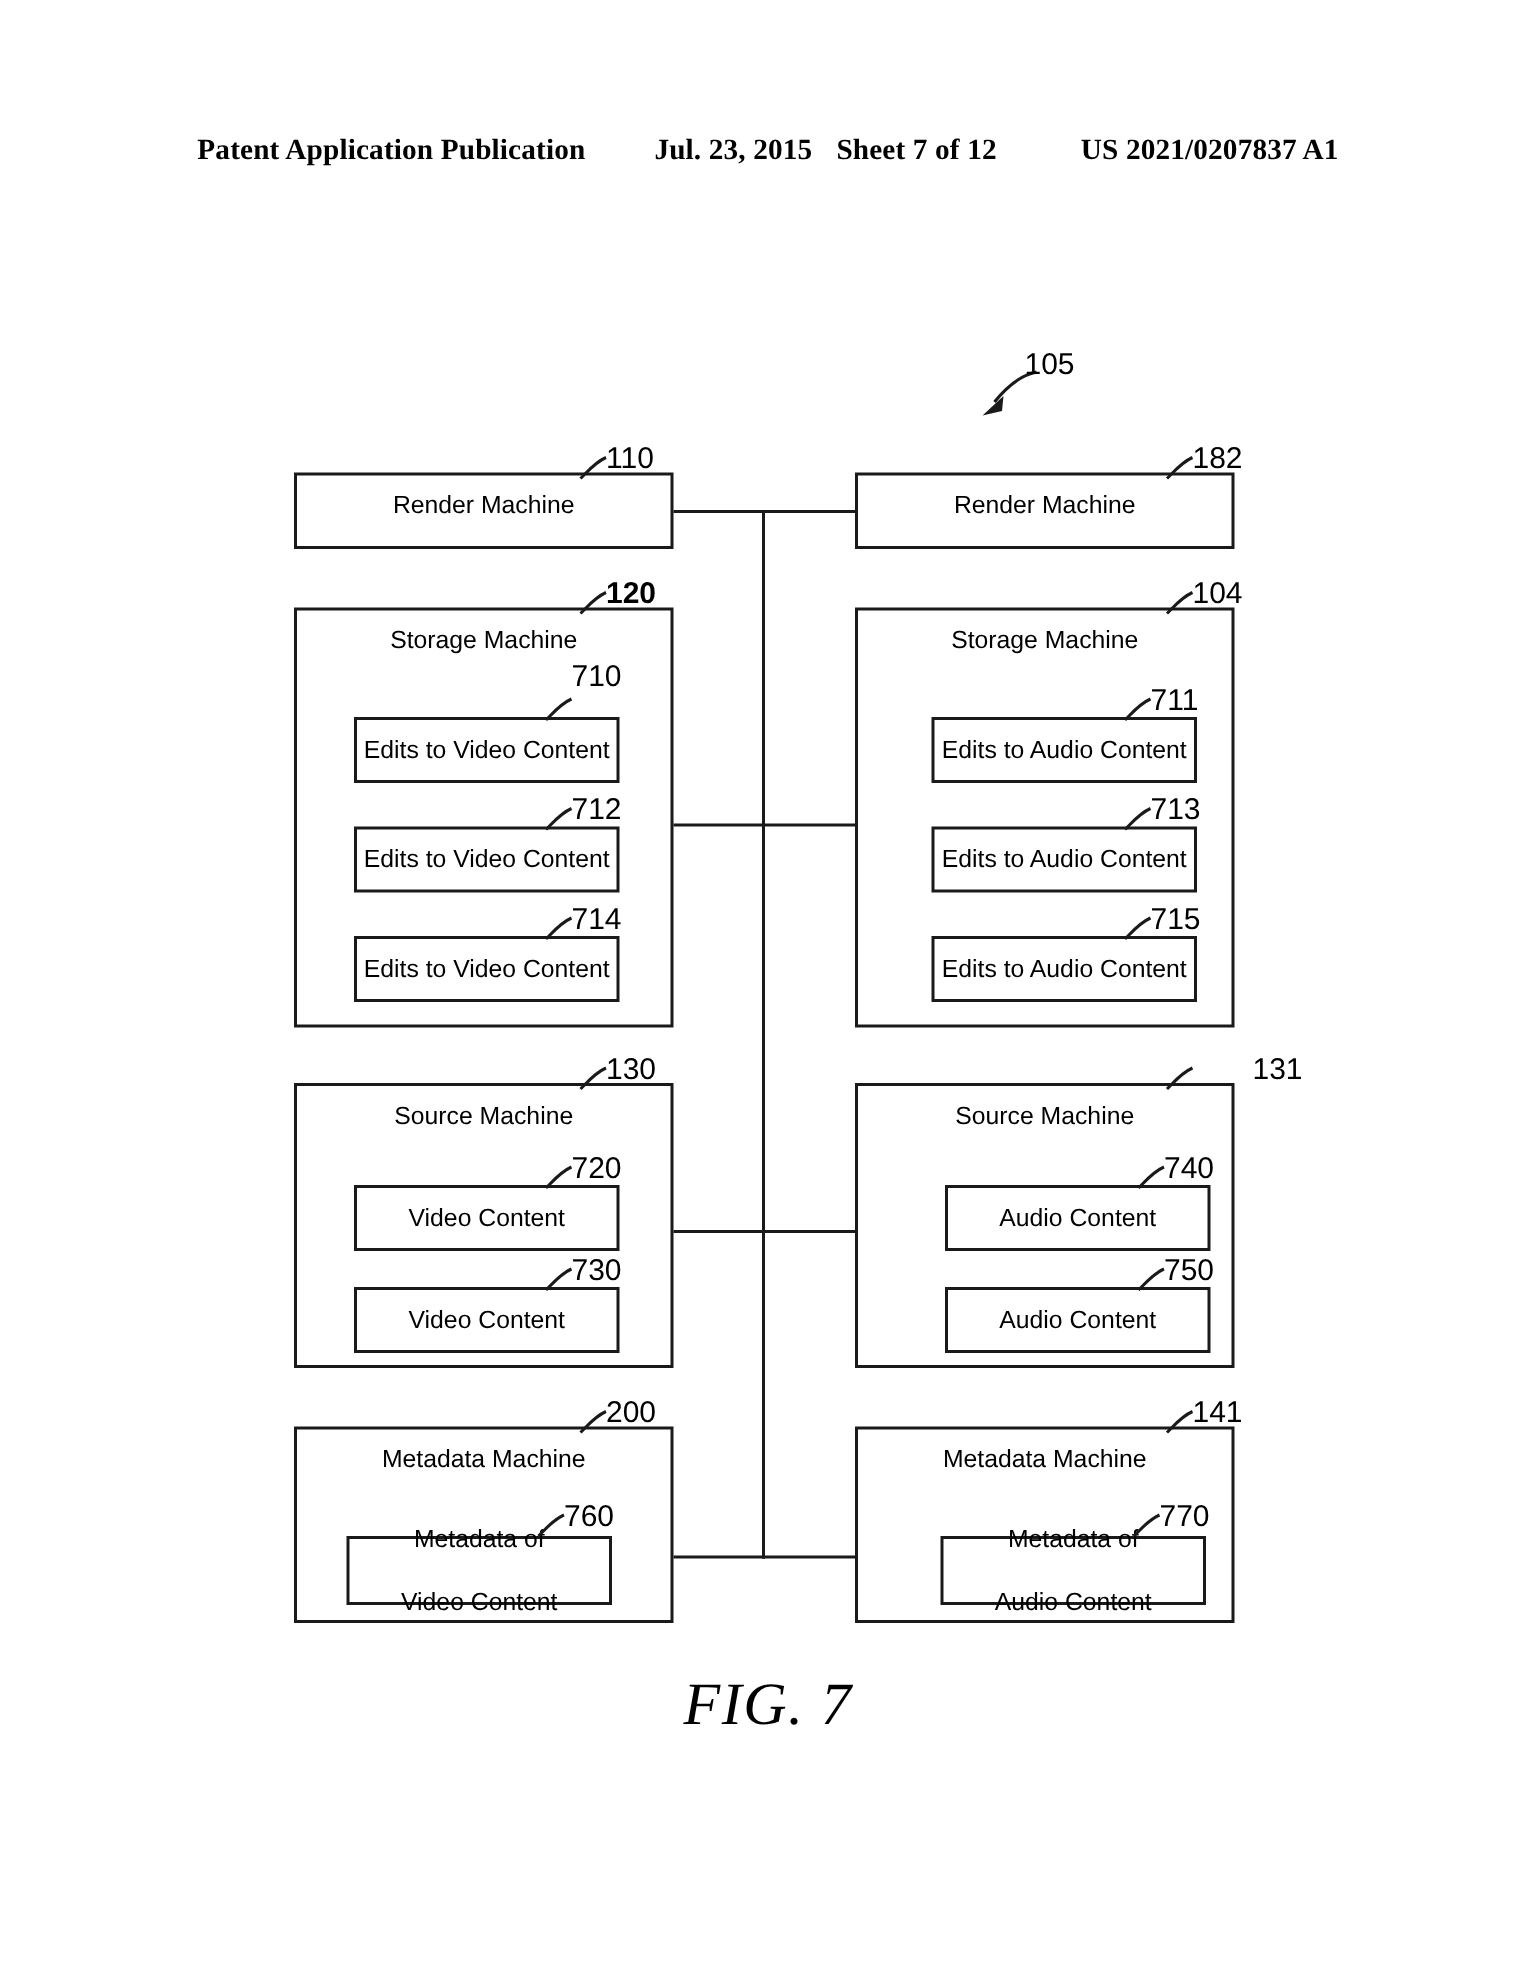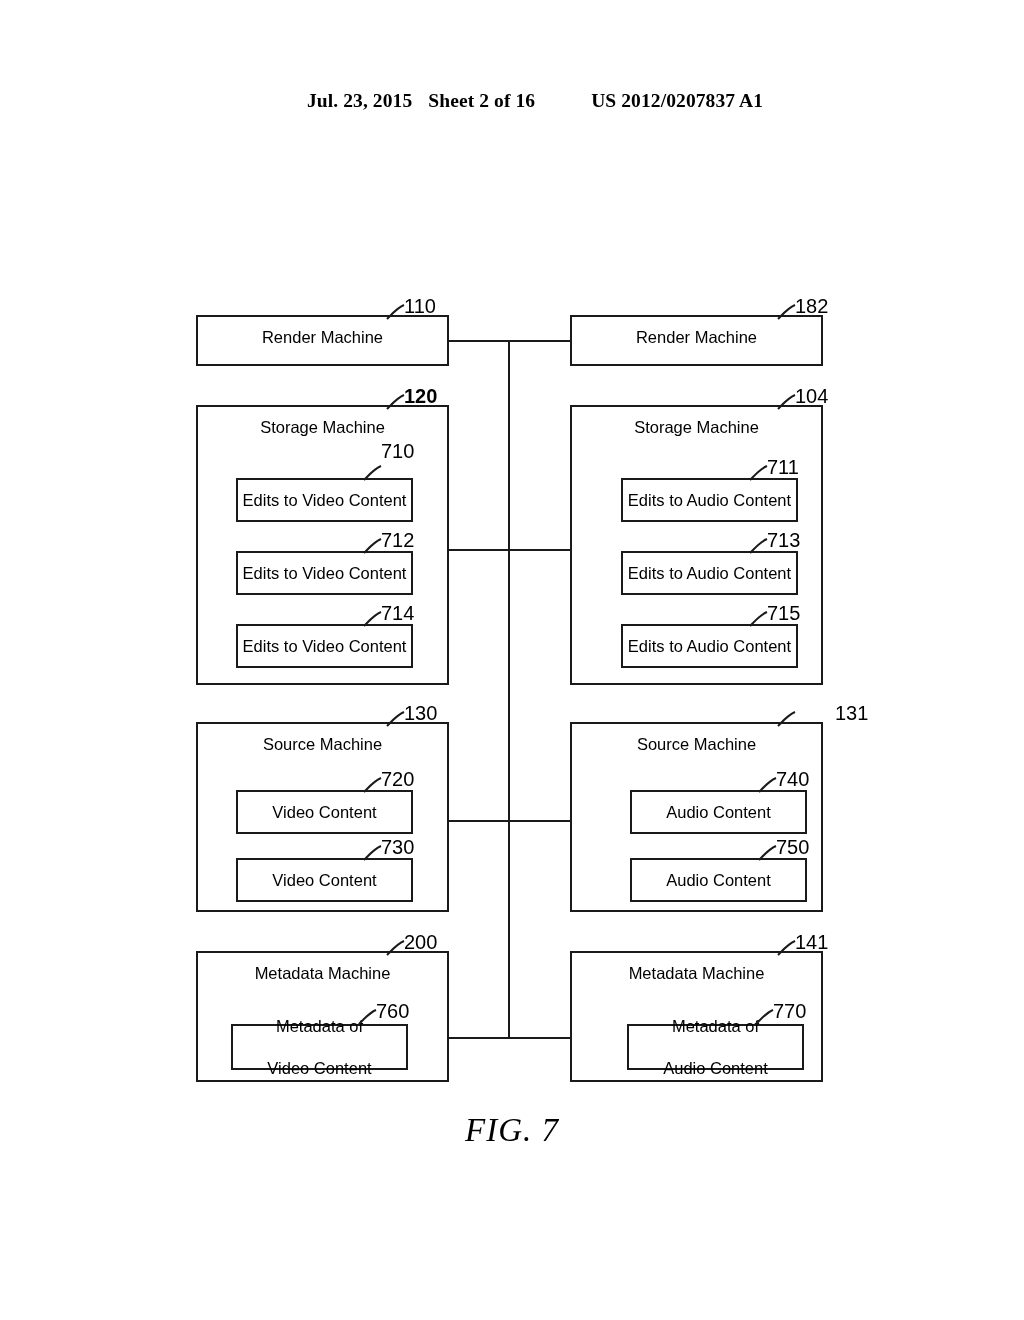--- a/index.html
+++ b/index.html
@@ -124,38 +124,46 @@
 
   
   #fig-caption {
     position: absolute;
     left: 0;
     top: 1112px;
     width: 1024px;
     text-align: center;
     font-family: "Liberation Serif", serif;
     font-style: italic;
-    font-size: 33px;
+    font-size: 40px;
     letter-spacing: 1px;
   }
 </style>
 </head>
 <body>
 
 <div class="page-header">
+  <span class="seg">Patent Application Publication</span>
   <span class="gap-lg"></span>
   <span class="seg">Jul. 23, 2015</span>
   <span class="gap-md"></span>
-  <span class="seg">Sheet 2 of 16</span>
+  <span class="seg">Sheet 7 of 12</span>
   <span class="gap-xl"></span>
-  <span class="seg">US 2012/0207837 A1</span>
+  <span class="seg">US 2021/0207837 A1</span>
 </div>
 
 <div id="figure">
 
+  <div id="callout-105">
+    <span class="ref-105">105</span>
+    <svg width="110" height="56" viewBox="0 0 110 56">
+      <path d="M 46 16 C 36 18, 26 26, 18 36" stroke="#1a1a1a" stroke-width="2.1" fill="none"></path>
+      <path d="M 10 45 L 24 32 L 23 42 Z" fill="#1a1a1a"></path>
+    </svg>
+  </div>
 
   <div class="bus-v" style="left:508px; top:340px; height:699px;"></div>
 
   <div class="bus-h" style="left:448px; top:340px; width:62px;"></div>
   <div class="bus-h" style="left:508px; top:340px; width:64px;"></div>
 
   <div class="bus-h" style="left:448px; top:549px; width:62px;"></div>
   <div class="bus-h" style="left:508px; top:549px; width:64px;"></div>
 
   <div class="bus-h" style="left:448px; top:820px; width:62px;"></div>

